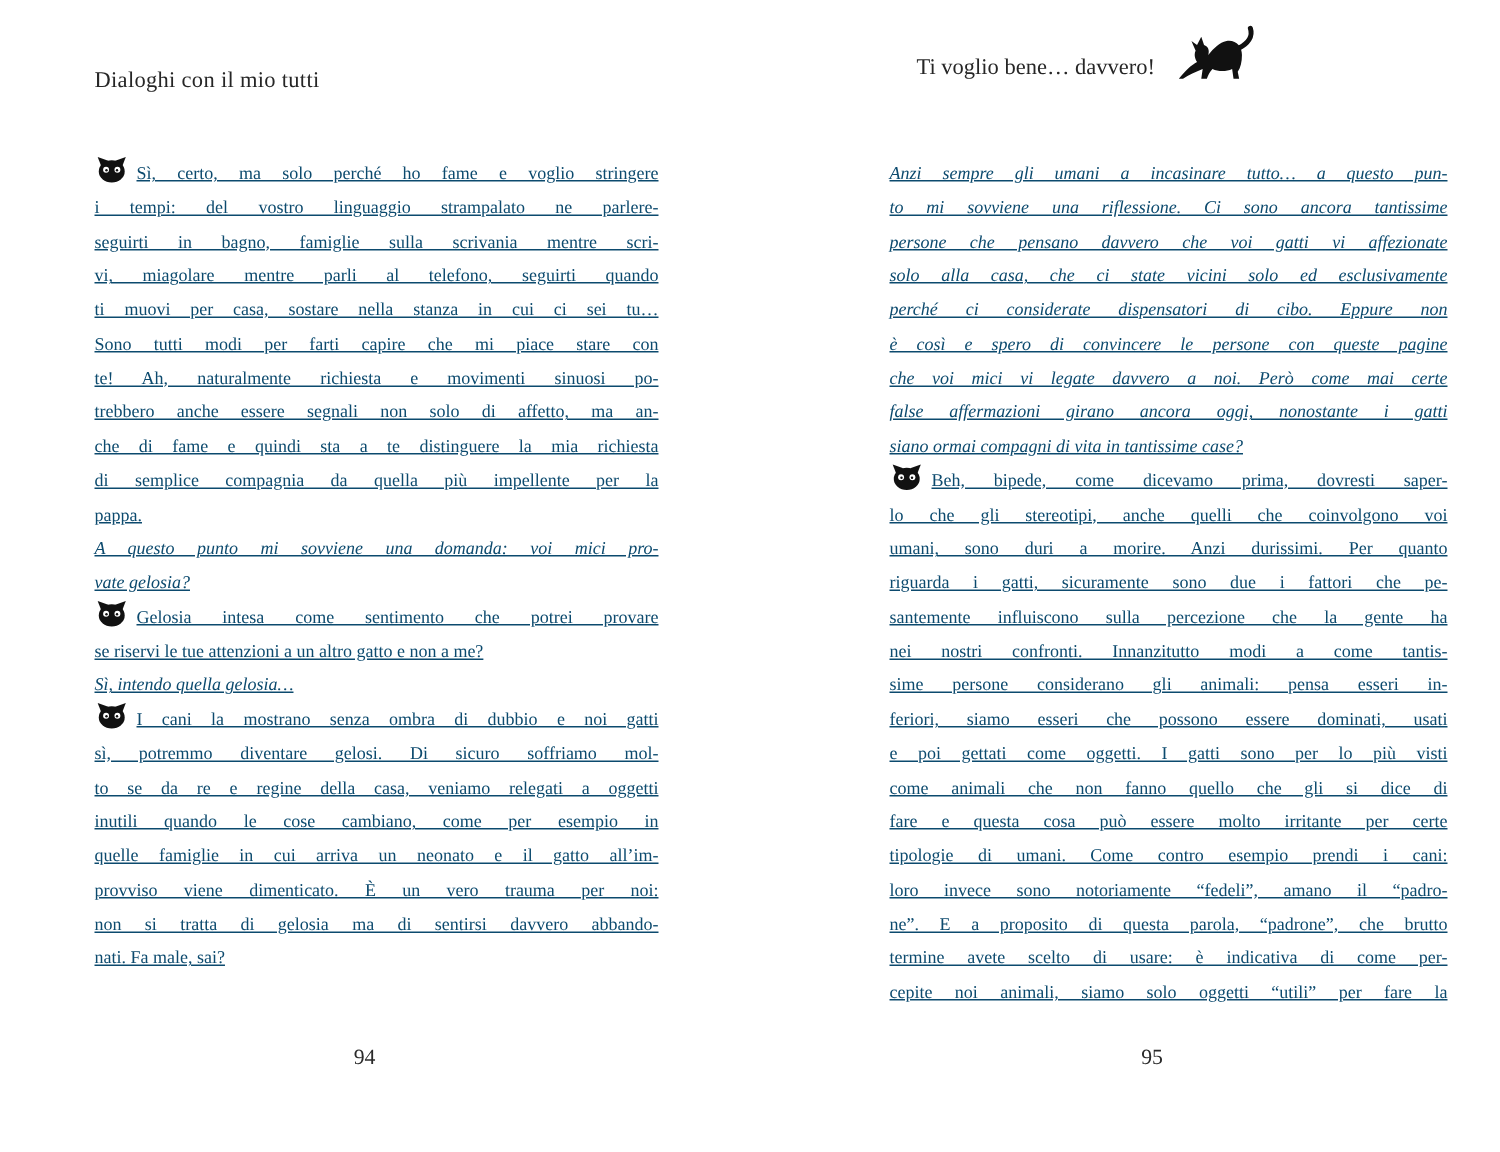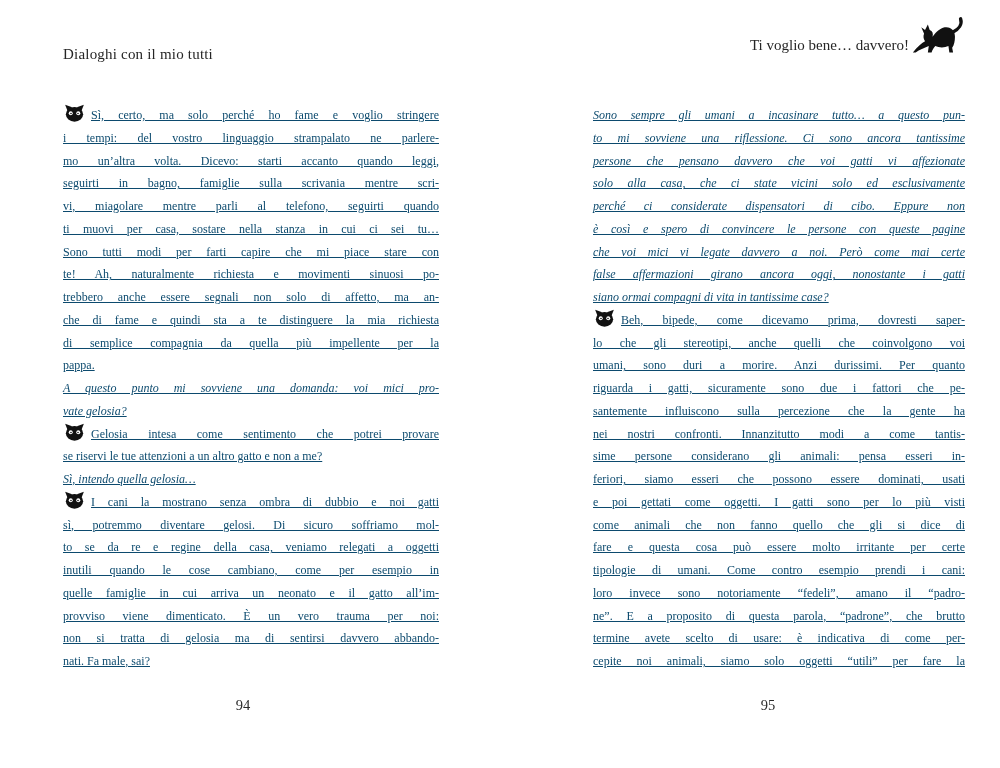--- a/index.html
+++ b/index.html
@@ -7,22 +7,22 @@
     width:1000px;height:768px;position:relative;overflow:hidden;
     background:#ffffff;
     font-family:"Liberation Serif", serif;
     color:#1f1f1f;
   }
   .running-header{
     position:absolute;top:46px;font-size:15px;letter-spacing:.2px;color:#262626;
   }
   .header-left{left:63px;}
   .header-right-wrap{
-    position:absolute;left:593px;top:16px;width:376px;
-    display:flex;justify-content:flex-end;align-items:flex-end;gap:2px;
+    position:absolute;left:611px;top:16px;width:376px;
+    display:flex;justify-content:flex-start;align-items:flex-end;gap:14px;
   }
   .header-right-text{font-size:15px;color:#262626;padding-bottom:7px;white-space:nowrap;}
   .stretch-cat{width:58px;height:45px;flex:0 0 auto;}
   .page-body{
     position:absolute;top:104px;font-size:12px;line-height:22.75px;color:#0c4a6e;text-decoration:underline;
   }
   .body-left{left:63px;width:376px;}
   .body-right{left:593px;width:372px;}
   .line{
     text-align:justify;text-align-last:justify;
@@ -48,21 +48,20 @@
       <div class="line"><svg class="cat-face" viewBox="0 0 24 20" xmlns="http://www.w3.org/2000/svg">
     <path fill="#111" d="M4.2,7.5 L1.6,0.8 L9.4,3.6 Z"></path>
     <path fill="#111" d="M19.8,7.5 L22.4,0.8 L14.6,3.6 Z"></path>
     <ellipse fill="#111" cx="12" cy="11.4" rx="9.6" ry="8.2"></ellipse>
     <circle fill="#fff" cx="7.8" cy="10.2" r="2.2"></circle>
     <circle fill="#fff" cx="16.2" cy="10.2" r="2.2"></circle>
     <circle fill="#111" cx="8.1" cy="10.5" r="0.9"></circle>
     <circle fill="#111" cx="15.9" cy="10.5" r="0.9"></circle>
   </svg>Sì, certo, ma solo perché ho fame e voglio stringere</div>
       <div class="line">i tempi: del vostro linguaggio strampalato ne parlere-</div>
-      <div class="line">mo un’altra volta. Dicevo: starti accanto quando leggi,</div>
       <div class="line">seguirti in bagno, famiglie sulla scrivania mentre scri-</div>
       <div class="line">vi, miagolare mentre parli al telefono, seguirti quando</div>
       <div class="line">ti muovi per casa, sostare nella stanza in cui ci sei tu…</div>
       <div class="line">Sono tutti modi per farti capire che mi piace stare con</div>
       <div class="line">te! Ah, naturalmente richiesta e movimenti sinuosi po-</div>
       <div class="line">trebbero anche essere segnali non solo di affetto, ma an-</div>
       <div class="line">che di fame e quindi sta a te distinguere la mia richiesta</div>
       <div class="line">di semplice compagnia da quella più impellente per la</div>
       <div class="line end">pappa.</div>
       <div class="line italic">A questo punto mi sovviene una domanda: voi mici pro-</div>
@@ -103,21 +102,21 @@
     <span class="header-right-text">Ti voglio bene… davvero!</span>
     <svg class="stretch-cat" viewBox="0 0 62 46" xmlns="http://www.w3.org/2000/svg">
       <path fill="none" stroke="#111" stroke-width="3.6" stroke-linecap="round" d="M45,16 C51,13 55,8 53,2"></path>
       <path fill="#111" d="M2,38 C7,32 11,28 15,26 C13,23 13,20 14,18 L11,11 L15,14 L18,8 L20,14
         C23,15 24,18 23,21 C27,16 31,12 36,11 C43,10 47,15 47,21 C47,26 46,30 44,33
         L45,38 L41,38 L40,31 C36,33 30,33 26,31 C24,33 23,35 22,38 L18,38 L19,31
         C14,33 9,35 5,38 Z"></path>
     </svg>
   </div>
   <div class="page-body body-right">
-      <div class="line italic">Sono sempre gli umani a incasinare tutto… a questo pun-</div>
+      <div class="line italic">Anzi sempre gli umani a incasinare tutto… a questo pun-</div>
       <div class="line italic">to mi sovviene una riflessione. Ci sono ancora tantissime</div>
       <div class="line italic">persone che pensano davvero che voi gatti vi affezionate</div>
       <div class="line italic">solo alla casa, che ci state vicini solo ed esclusivamente</div>
       <div class="line italic">perché ci considerate dispensatori di cibo. Eppure non</div>
       <div class="line italic">è così e spero di convincere le persone con queste pagine</div>
       <div class="line italic">che voi mici vi legate davvero a noi. Però come mai certe</div>
       <div class="line italic">false affermazioni girano ancora oggi, nonostante i gatti</div>
       <div class="line italic end">siano ormai compagni di vita in tantissime case?</div>
       <div class="line"><svg class="cat-face" viewBox="0 0 24 20" xmlns="http://www.w3.org/2000/svg">
     <path fill="#111" d="M4.2,7.5 L1.6,0.8 L9.4,3.6 Z"></path>

